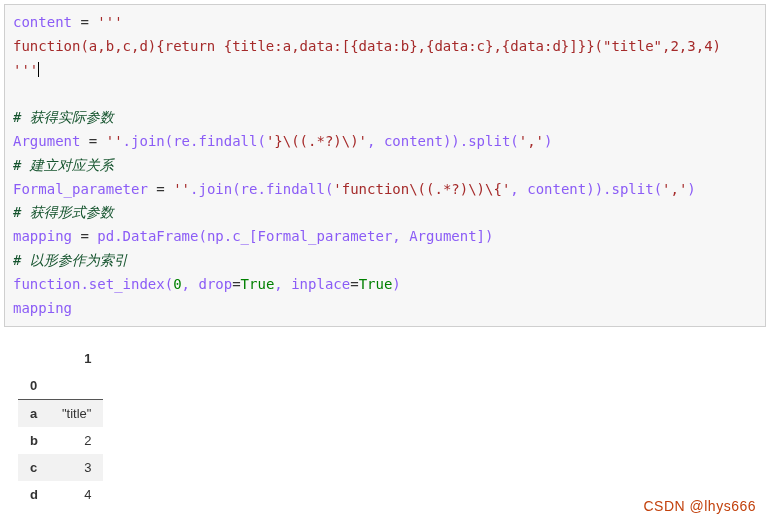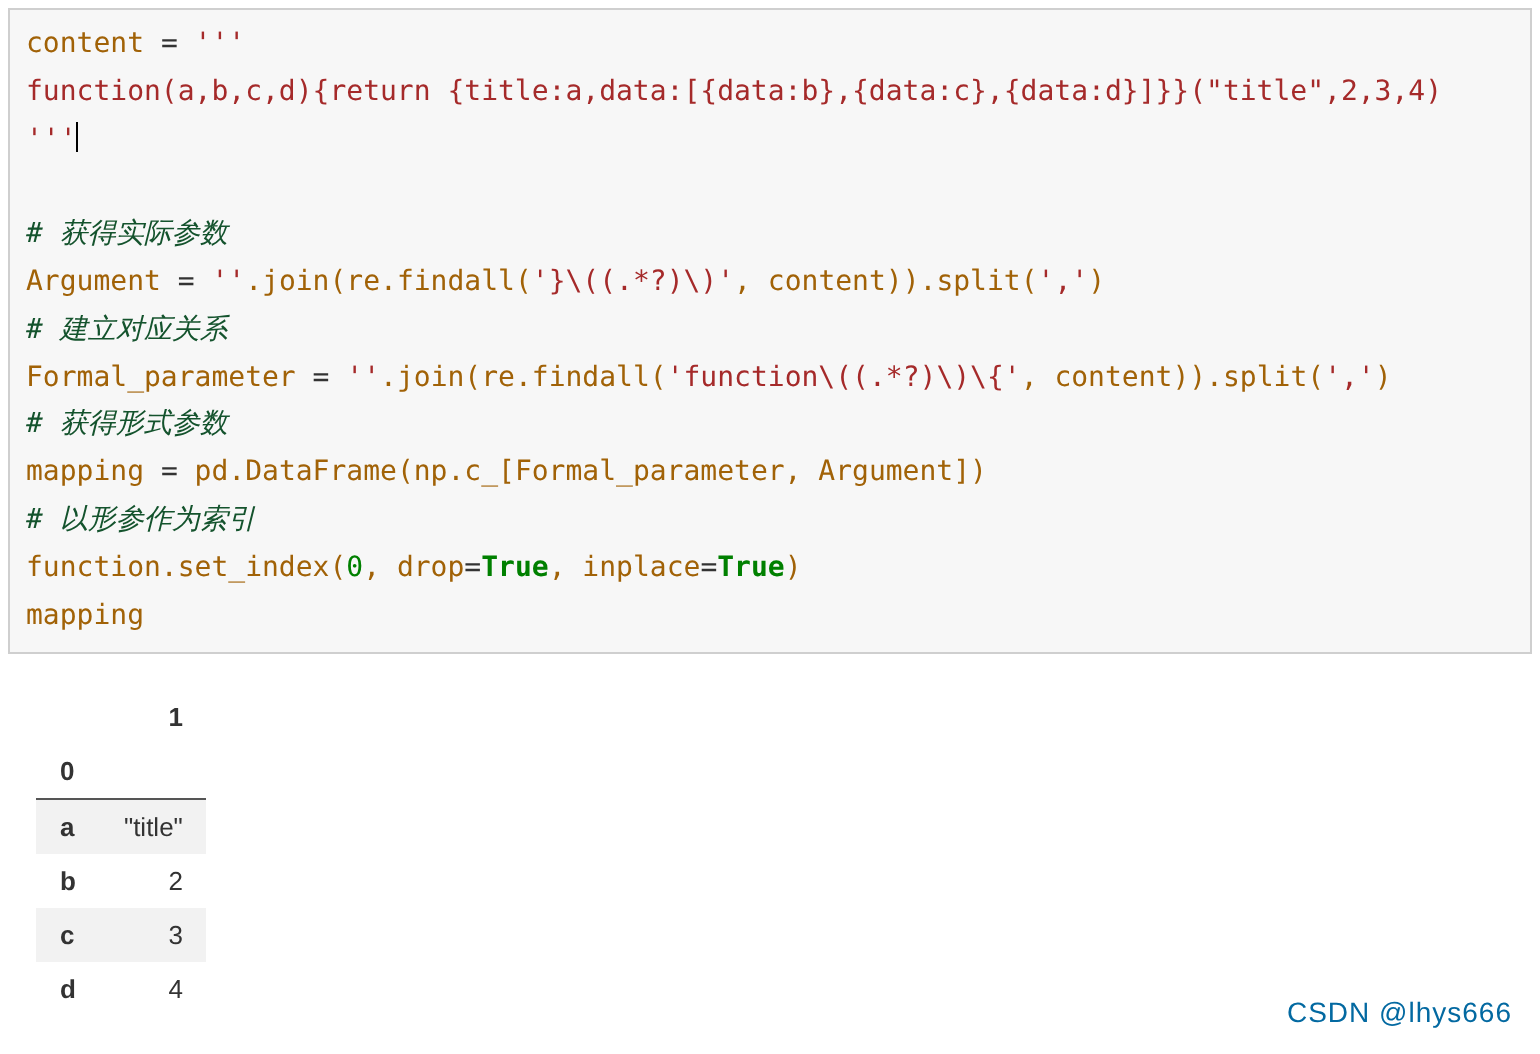--- a/index.html
+++ b/index.html
@@ -15,23 +15,23 @@
     border: 1px solid #cfcfcf;
     background: #f7f7f7;
     padding: 6px 8px;
     margin: 4px 4px 18px 4px;
     line-height: 1.7;
     white-space: pre;
     font-family: "NSimSun", "SimSun", Consolas, monospace;
   }
   .s { color: #a52a2a; } 
   .c { color: #14532d; font-style: italic; } 
-  .v { color: #a16207; }
+  .v { color: #8b5cf6; }
   .num { color: #008000; }
-  .kw { color: #008000; font-weight: bold; }
+  .kw { color: #008000; font-weight: normal; }
   .op { color: #333; }
   .cursor {
     border-left: 1px solid #000;
     display:inline-block;
     height:15px;
     vertical-align:-2px;
   }
   .output {
     margin: 12px 0 0 18px;
     font-family: Arial, sans-serif;
@@ -56,21 +56,21 @@
     background: #f2f2f2;
   }
   .idx-head {
     text-align:left !important;
     font-weight:bold;
   }
   .watermark {
     position: absolute;
     right: 14px;
     top: 498px;
-    color: #0369a1;
+    color: #c2410c;
     font-family: Arial, sans-serif;
     font-size: 14px;
     letter-spacing: 0.5px;
     pointer-events: none;
   }
 </style>
 </head>
 <body>
 
 <div class="code-cell"><span class="v">content </span><span class="op">=</span><span class="s"> '''</span>

